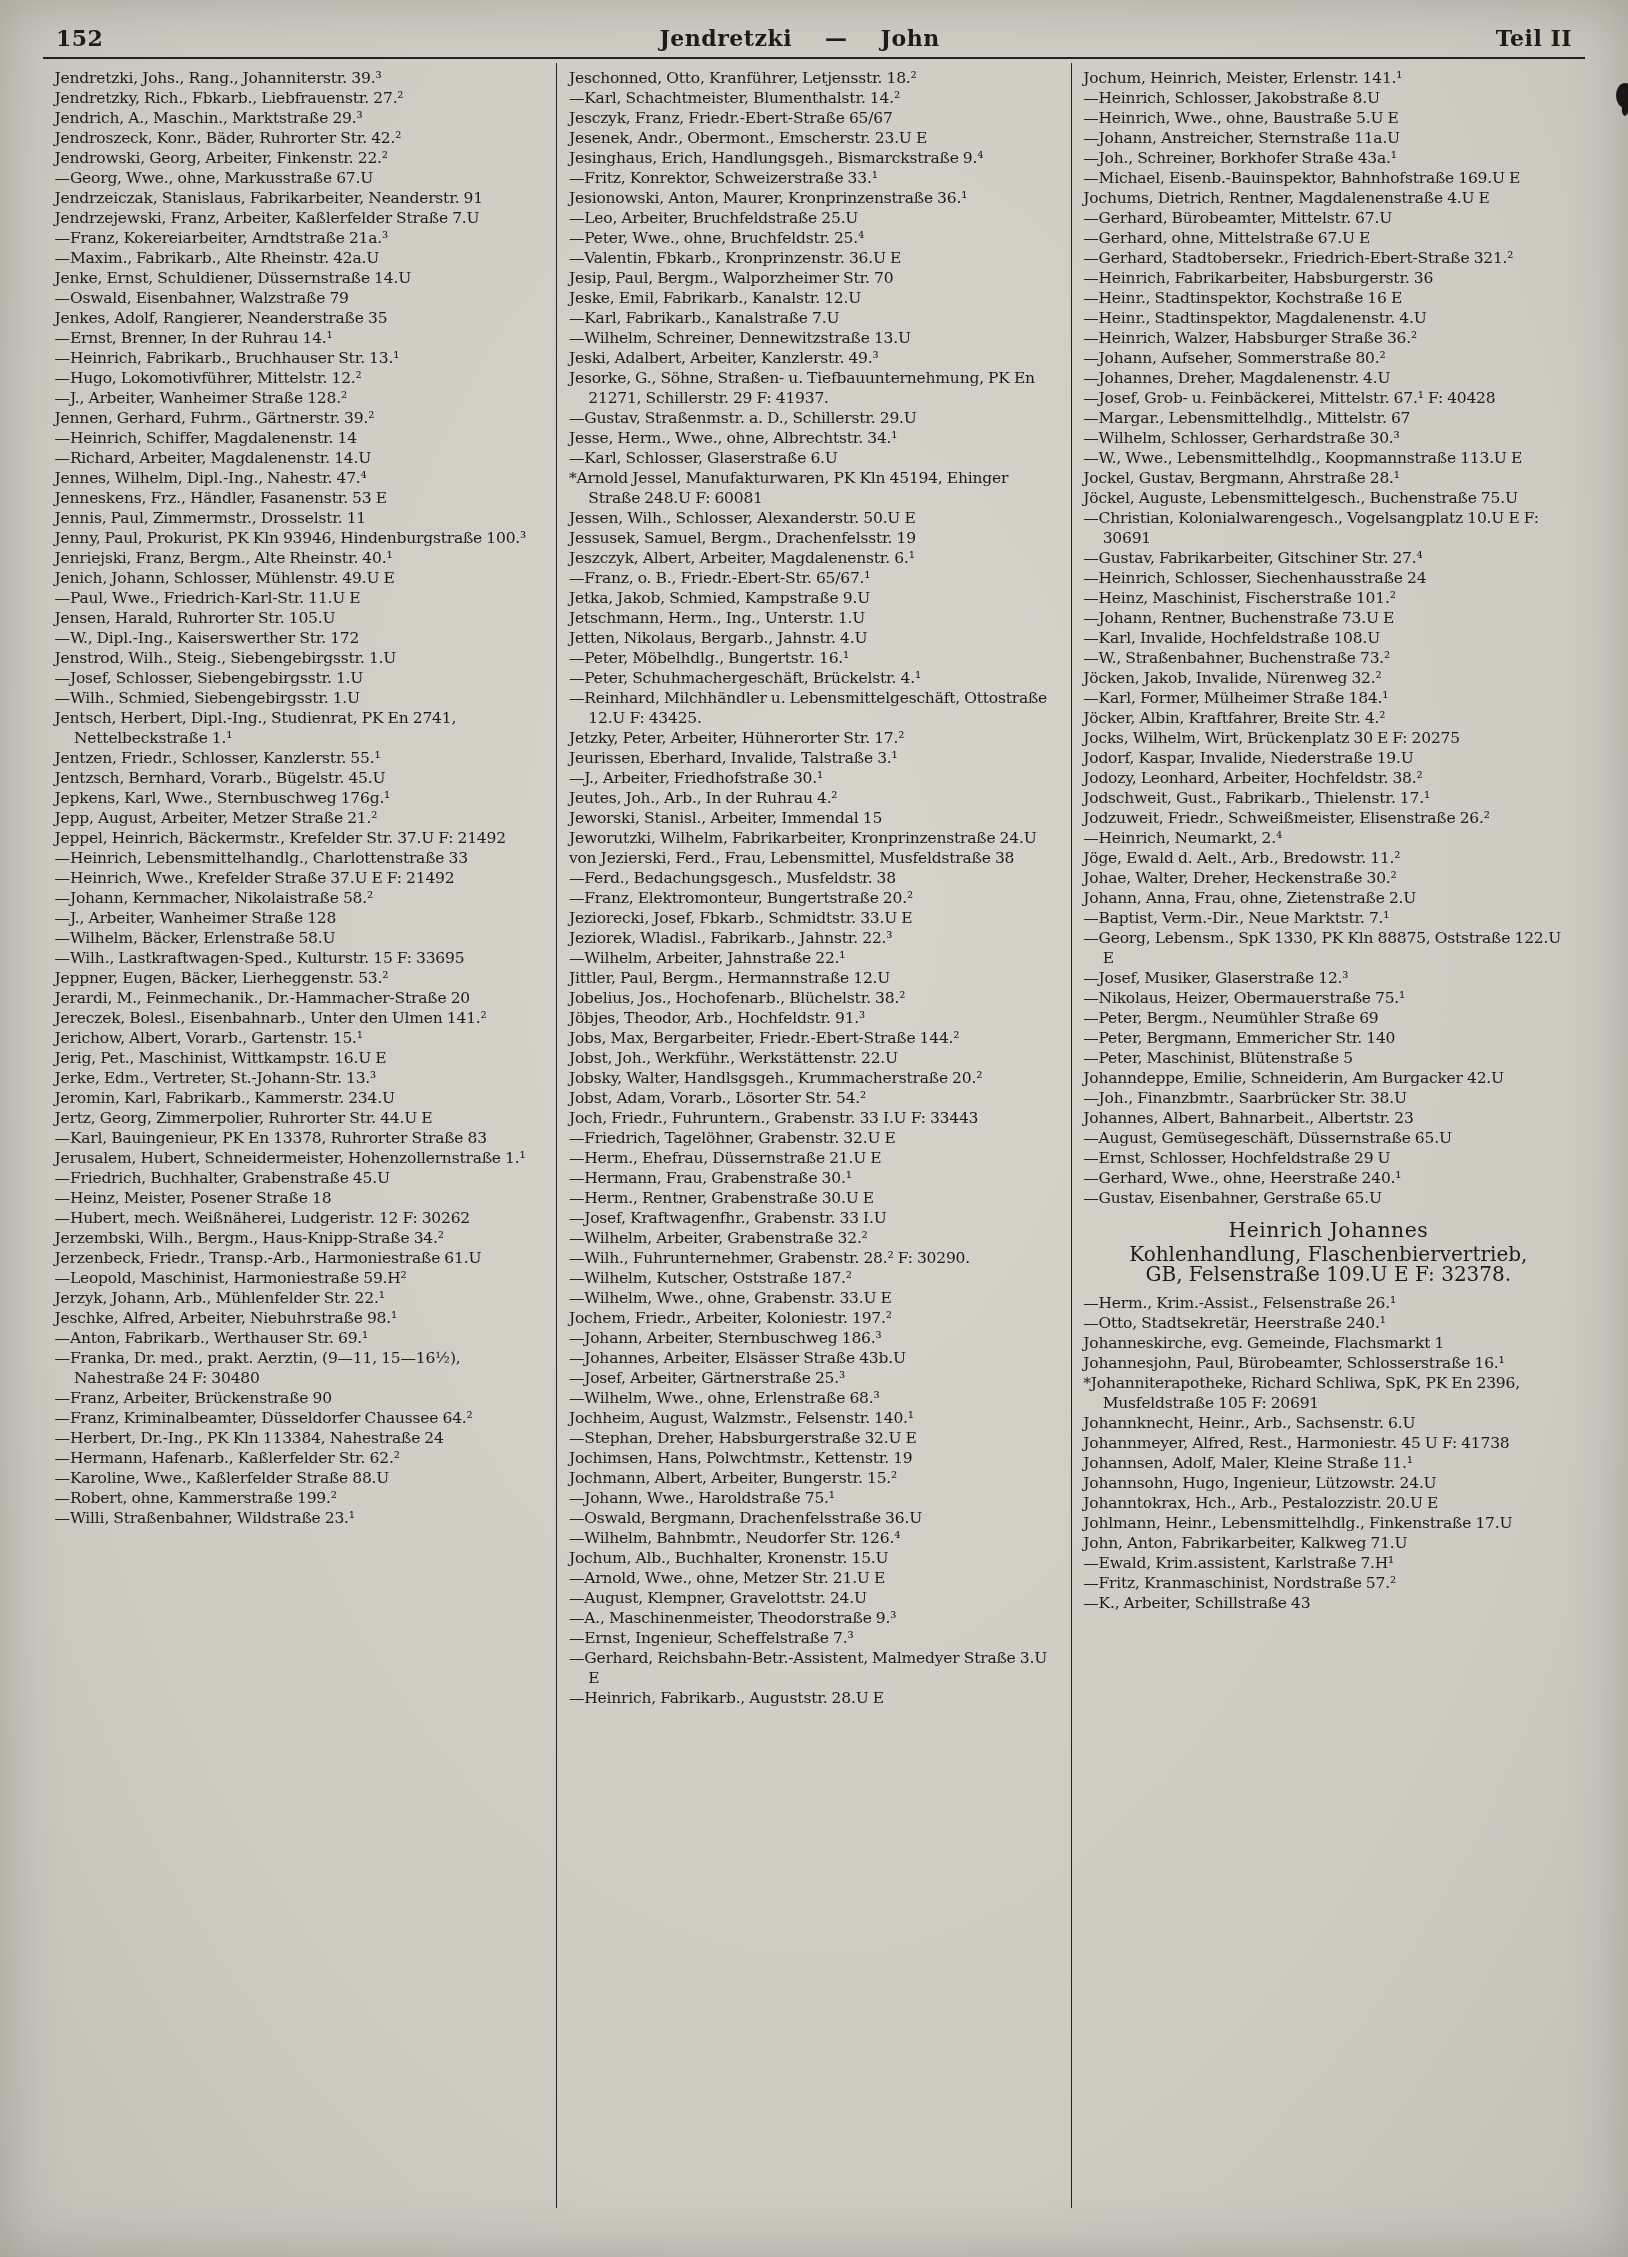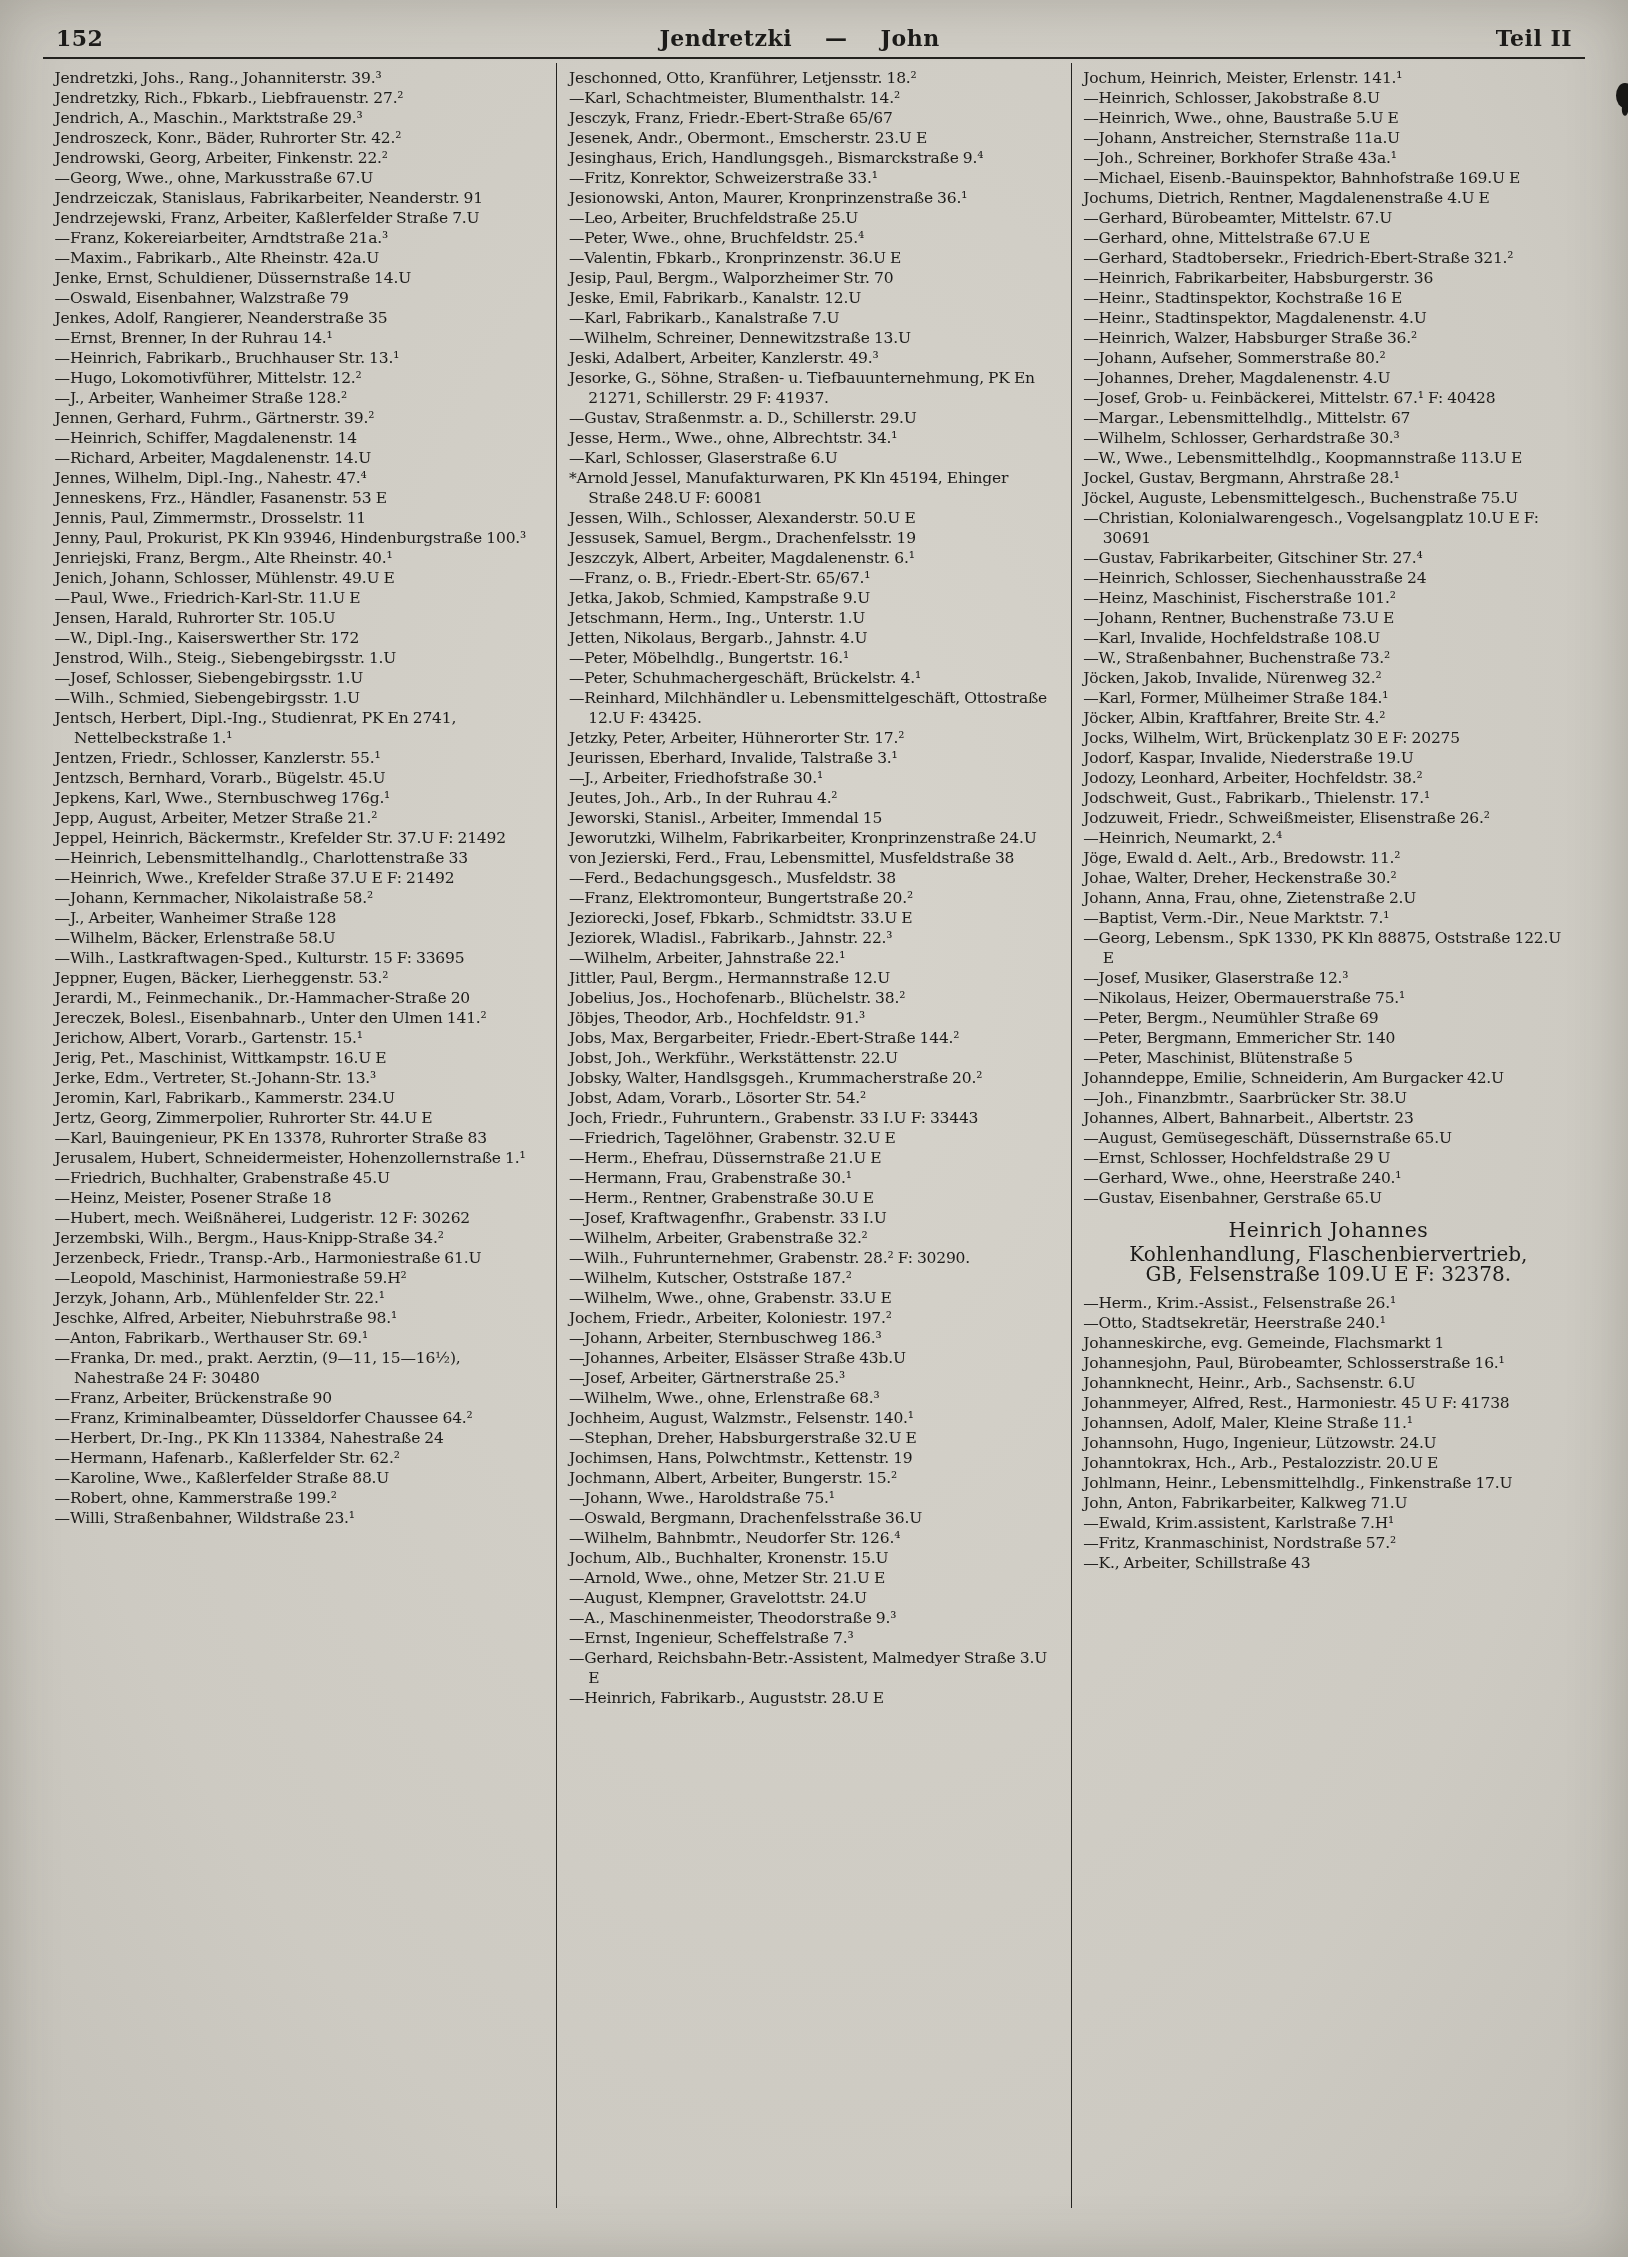--- a/index.html
+++ b/index.html
@@ -282,20 +282,21 @@
         <p class="entry">—Gustav, Eisenbahner, Gerstraße 65.U</p>
         <div class="display-ad">
           <h3>Heinrich Johannes</h3>
           <p>Kohlenhandlung, Flaschenbiervertrieb,</p>
           <p>GB, Felsenstraße 109.U E  F: 32378.</p>
         </div>
         <p class="entry">—Herm., Krim.-Assist., Felsenstraße 26.¹</p>
         <p class="entry">—Otto, Stadtsekretär, Heerstraße 240.¹</p>
         <p class="entry">Johanneskirche, evg. Gemeinde, Flachsmarkt 1</p>
         <p class="entry">Johannesjohn, Paul, Bürobeamter, Schlosserstraße 16.¹</p>
+        <p class="entry">*Johanniterapotheke, Richard Schliwa, SpK, PK En 2396, Musfeldstraße 105  F: 20691</p>
         <p class="entry">Johannknecht, Heinr., Arb., Sachsenstr. 6.U</p>
         <p class="entry">Johannmeyer, Alfred, Rest., Harmoniestr. 45 U  F: 41738</p>
         <p class="entry">Johannsen, Adolf, Maler, Kleine Straße 11.¹</p>
         <p class="entry">Johannsohn, Hugo, Ingenieur, Lützowstr. 24.U</p>
         <p class="entry">Johanntokrax, Hch., Arb., Pestalozzistr. 20.U E</p>
         <p class="entry">Johlmann, Heinr., Lebensmittelhdlg., Finkenstraße 17.U</p>
         <p class="entry">John, Anton, Fabrikarbeiter, Kalkweg 71.U</p>
         <p class="entry">—Ewald, Krim.assistent, Karlstraße 7.H¹</p>
         <p class="entry">—Fritz, Kranmaschinist, Nordstraße 57.²</p>
         <p class="entry">—K., Arbeiter, Schillstraße 43</p>

